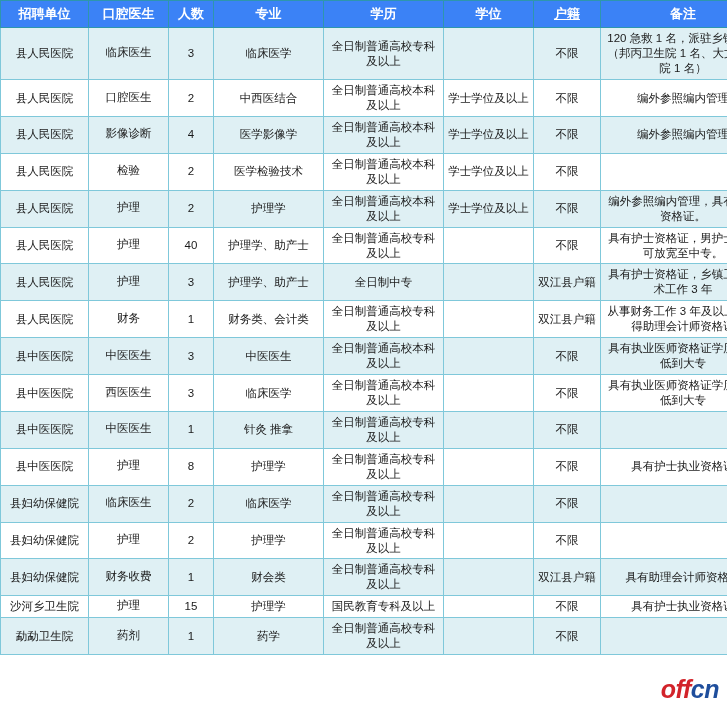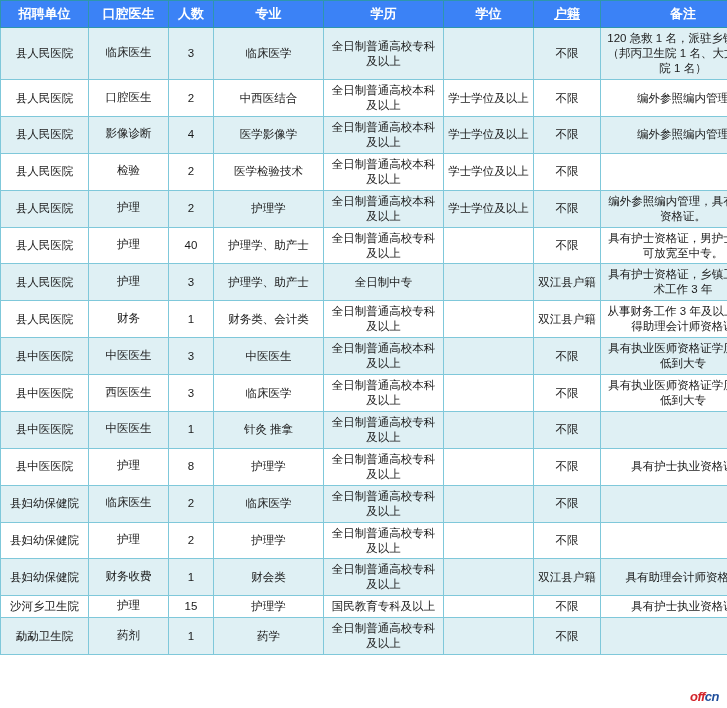--- a/index.html
+++ b/index.html
@@ -61,21 +61,21 @@
   th.col-edu       { width: 115px; }
   th.col-degree    { width: 85px; }
   th.col-hukou     { width: 62px; text-decoration: underline; }
   th.col-remark    { width: 160px; }
 
   .watermark {
     position: absolute;
     right: 8px;
     bottom: 4px;
     font-family: "Liberation Sans", "DejaVu Sans", sans-serif;
-    font-size: 13px;
+    font-size: 25px;
     font-weight: bold;
     font-style: italic;
     letter-spacing: -0.5px;
   }
   .watermark .wm-off { color: #d2232a; }
   .watermark .wm-cn { color: #1f4e9c; }
 </style>
 </head>
 <body>
 

